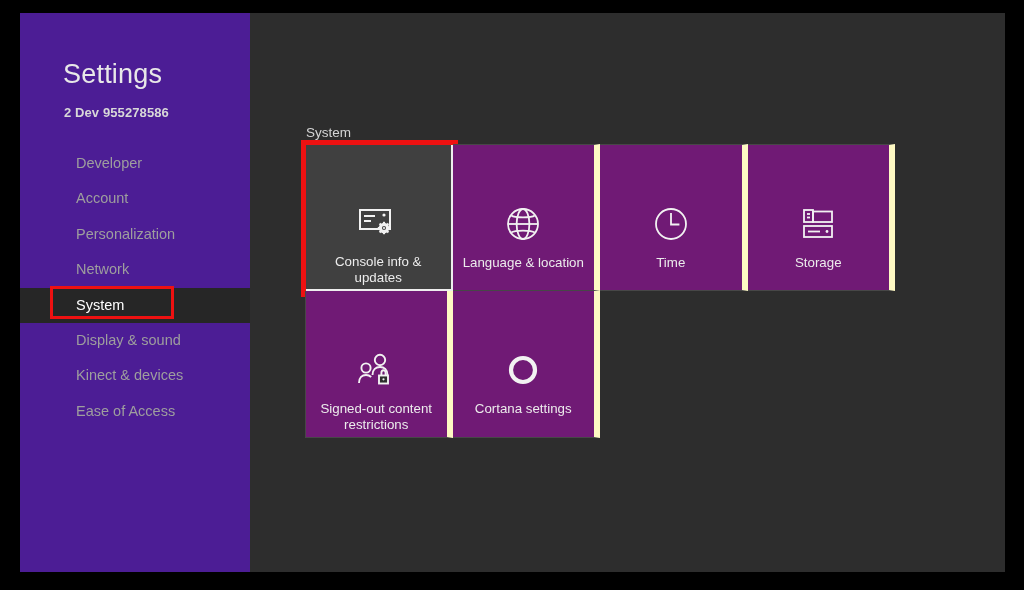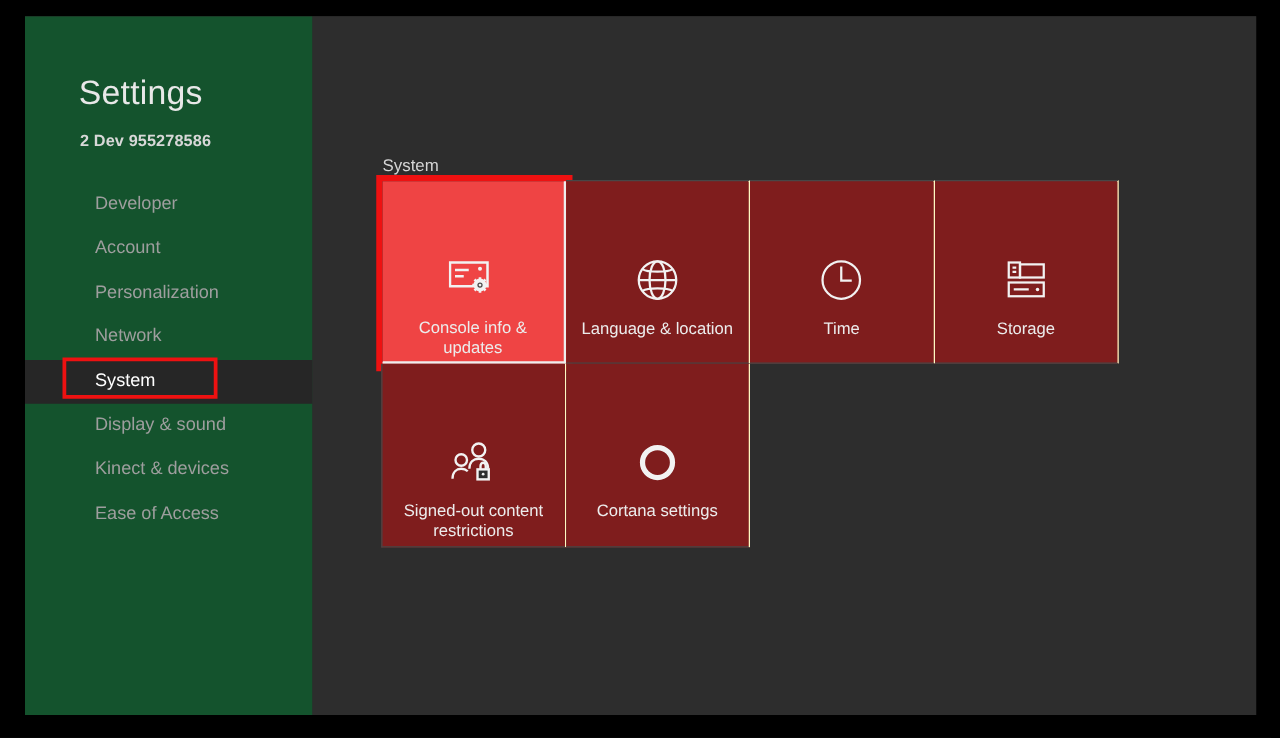--- a/index.html
+++ b/index.html
@@ -33,21 +33,21 @@
     background: #2b2b2b;
     overflow: hidden;
   }
 
   
   #sidebar {
     position: absolute;
     left: 0; top: 0;
     width: 230px;
     height: 559px;
-    background: #14532d;
+    background: #4c1d95;
   }
   #app-title {
     position: absolute;
     left: 43px;
     top: 46px;
     font-size: 27px;
     font-weight: 300;
     color: #e8e8e8;
     letter-spacing: 0.2px;
   }
@@ -117,36 +117,36 @@
   }
   .grid-row {
     display: flex;
     flex-direction: row;
   }
   .tile {
     position: relative;
     width: 147.5px;
     height: 147px;
     box-sizing: border-box;
-    border-right: 1px solid #fef9c3;
+    border-right: 6px solid #fef9c3;
     border-bottom: 1px solid #474747;
-    background: #7f1d1d;
+    background: #701a75;
     display: flex;
     flex-direction: column;
     align-items: center;
     justify-content: flex-start;
   }
   .grid-row:first-child .tile {
     border-top: 1px solid #474747;
   }
   .grid-row .tile:first-child {
     border-left: 1px solid #474747;
   }
   .tile.selected {
-    background: #ef4444;
+    background: #404040;
     border: 2px solid #eeeeee;
   }
   .tile-icon {
     margin-top: 59px;
     height: 40px;
     display: flex;
     align-items: center;
     justify-content: center;
     color: #f2f2f2;
   }

